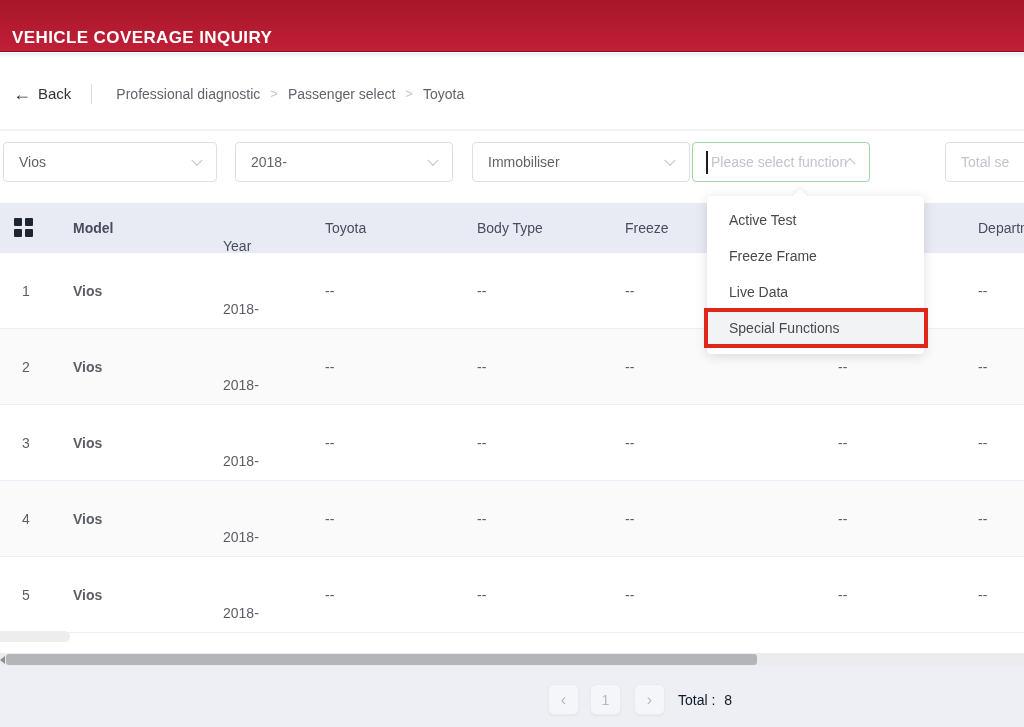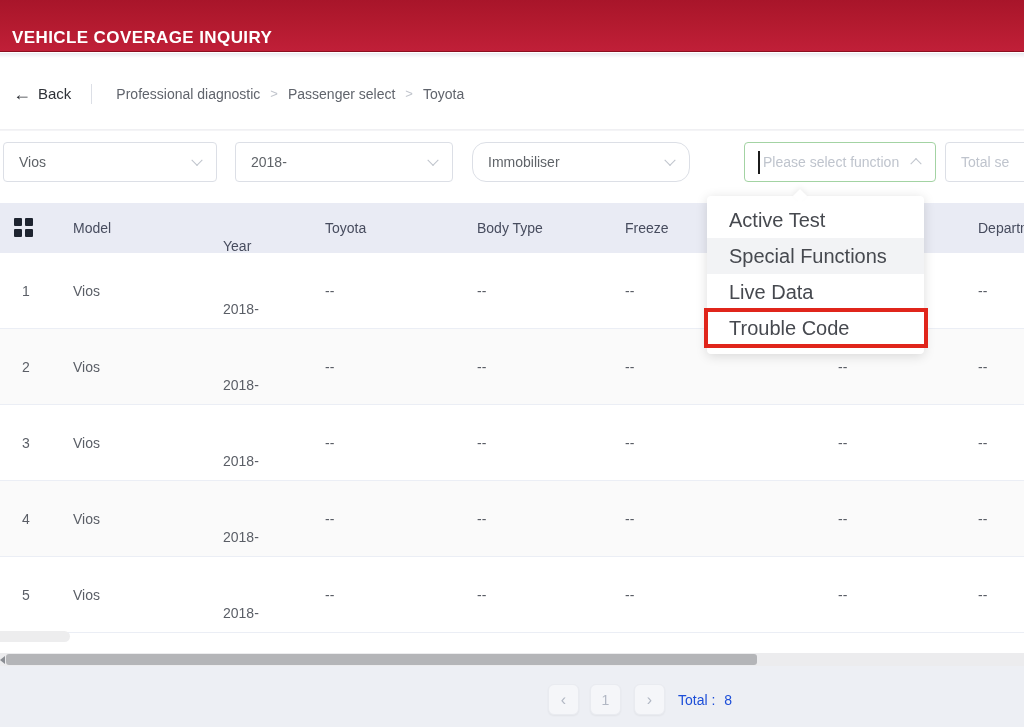--- a/index.html
+++ b/index.html
@@ -30,52 +30,52 @@
   
   .filter-bar { position:absolute; left:0; top:130px; width:1024px; height:73px;
     background:#fff; border-top:1px solid #f4f4f6; }
   .select { position:absolute; top:11px; height:40px; background:#fff;
     border:1px solid #dcdfe6; border-radius:4px; font-size:14px; color:#5f6368;
     line-height:38px; padding-left:15px; cursor:pointer; }
   .select .ph { color:#bfc4cd; }
   .select.focused { border-color:#a3d3a3; }
   .sel-model   { left:3px;   width:214px; }
   .sel-year    { left:235px; width:218px; }
-  .sel-system  { left:472px; width:218px;border-radius:14px; }
-  .sel-func    { left:744px; width:192px; padding-left:18px; }
+  .sel-system  { left:472px; width:218px; }
+  .sel-func    { left:692px; width:178px; padding-left:18px; }
   .sel-extra   { left:945px; width:222px; }
   .chev { position:absolute; right:15px; top:50%; width:8px; height:8px;
     border-right:1.5px solid #bfc4cc; border-bottom:1.5px solid #bfc4cc; }
   .chev.down { transform:translateY(-72%) rotate(45deg); }
   .chev.up   { transform:translateY(-28%) rotate(-135deg); }
   .text-cursor { position:absolute; left:13px; top:8px; width:1.5px; height:23px; background:#1b1b1b; }
 
   
   .thead { position:absolute; left:0; top:203px; width:1024px; height:50px; background:#e9ebf4; }
   .th { position:absolute; top:50%; transform:translateY(-50%); font-size:14px; color:#474c5e; white-space:nowrap; }
   .td { position:absolute; top:50%; transform:translateY(-50%); font-size:14px; color:#5a5e66; white-space:nowrap; }
   .col-idx    { left:22px; }
-  .col-model  { left:73px; }
+  .col-model  { left:73px;font-weight:bold; }
   .col-year   { left:223px;margin-top:18px; }
   .col-level  { left:325px; }
   .col-body   { left:477px;text-align:right; }
   .col-engine { left:625px; }
   .col-extra  { left:838px; }
   .col-dept   { left:978px; }
   .grid-icon { position:absolute; left:14px; top:50%; transform:translateY(-50%); width:20px; height:20px; cursor:pointer; }
   .tbody { position:absolute; left:0; top:253px; width:1024px; }
   .trow { position:relative; width:1024px; height:76px; background:#fff; border-bottom:1px solid #ebeef5; cursor:pointer; }
   .trow.stripe { background:#fafafa; }
 
   
   .fn-menu { position:absolute; left:707px; top:196px; width:217px; background:#fff;
     border-radius:4px; box-shadow:0 2px 12px rgba(0,0,0,0.14); padding:6px 0 8px 0; z-index:10; }
   .fn-arrow { position:absolute; left:88px; top:-5px; width:10px; height:10px; background:#fff;
     transform:rotate(45deg); box-shadow:-2px -2px 5px rgba(0,0,0,0.05); }
-  .fn-item { height:36px; line-height:36px; padding-left:22px; font-size:20px; color:#46494f; cursor:pointer; white-space:nowrap; }
+  .fn-item { height:36px; line-height:36px; padding-left:22px; font-size:14px; color:#46494f; cursor:pointer; white-space:nowrap; }
   .fn-item.hl { background:#f2f3f5; }
   .hl-box { position:absolute; left:704px; top:308px; width:224px; height:40px;
     border:4px solid #e0251b; z-index:11; pointer-events:none; }
 
   
   .bottom-strip { position:absolute; left:0; top:633px; width:1024px; height:20px; background:#fff; }
   .scroll-corner { position:absolute; left:0; top:631px; width:70px; height:11px; background:#ededee; border-radius:0 6px 6px 0; }
   .hscroll { position:absolute; left:0; top:653px; width:1024px; height:13px; background:#ececee; }
   .hthumb { position:absolute; left:6px; top:1px; width:751px; height:11px; background:#b4b5b8; border-radius:3px; cursor:grab; }
   .hscroll-arrow { position:absolute; left:0; top:3px; width:0; height:0;
@@ -83,21 +83,21 @@
 
   
   .footer { position:absolute; left:0; top:666px; width:1024px; height:61px; background:#edeff4; }
   .pager { position:absolute; left:548px; top:18px; display:flex; align-items:center; }
   .pg-btn { width:31px; height:31px; background:#f5f6f9; border:1px solid #e9ebf0; border-radius:6px;
     box-shadow:0 1px 2px rgba(0,0,0,0.05); font-size:14px; color:#b2b8c4;
     display:flex; align-items:center; justify-content:center; cursor:pointer;
     font-family:"Liberation Sans", sans-serif; margin-right:11px; }
   .pg-btn:nth-child(2) { margin-right:13px; }
   .pg-arrow { font-size:16px; line-height:1; color:#b2b8c4; }
-  .total { font-size:14px; color:#1d4ed8; margin-left:2px; display:flex; align-items:center; }
+  .total { font-size:14px; color:#0f172a; margin-left:2px; display:flex; align-items:center; }
   .total .tv { margin-left:9px; }
 </style>
 </head>
 <body>
 
 <div class="page">
 
   <header class="app-header">
     <h1 class="app-title">VEHICLE COVERAGE INQUIRY</h1>
   </header>
@@ -208,23 +208,23 @@
       <span class="td col-body">--</span>
       <span class="td col-engine">--</span>
       <span class="td col-extra">--</span>
       <span class="td col-dept">--</span>
     </div>
   </div>
 
   <div class="fn-menu">
     <div class="fn-arrow"></div>
     <div class="fn-item">Active Test</div>
+    <div class="fn-item">Freeze Frame</div>
+    <div class="fn-item">Live Data</div>
     <div class="fn-item hl">Special Functions</div>
-    <div class="fn-item">Live Data</div>
-    <div class="fn-item">Trouble Code</div>
   </div>
   <div class="hl-box"></div>
 
   <div class="bottom-strip"></div>
   <div class="scroll-corner"></div>
   <div class="hscroll">
     <span class="hscroll-arrow"></span>
     <div class="hthumb"></div>
   </div>
 

